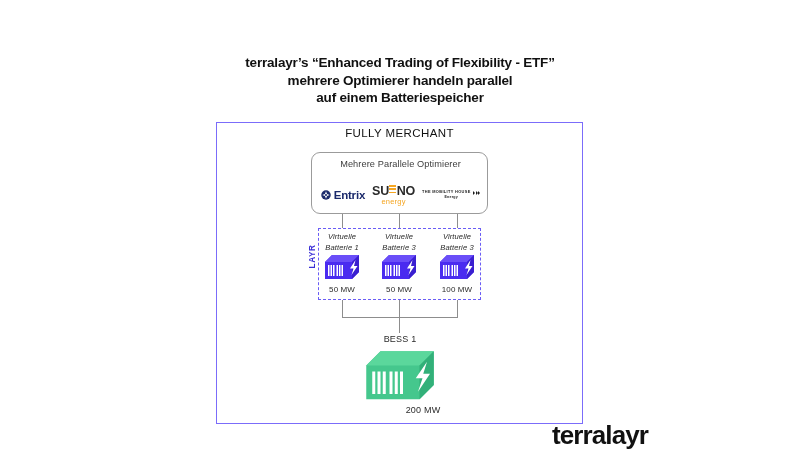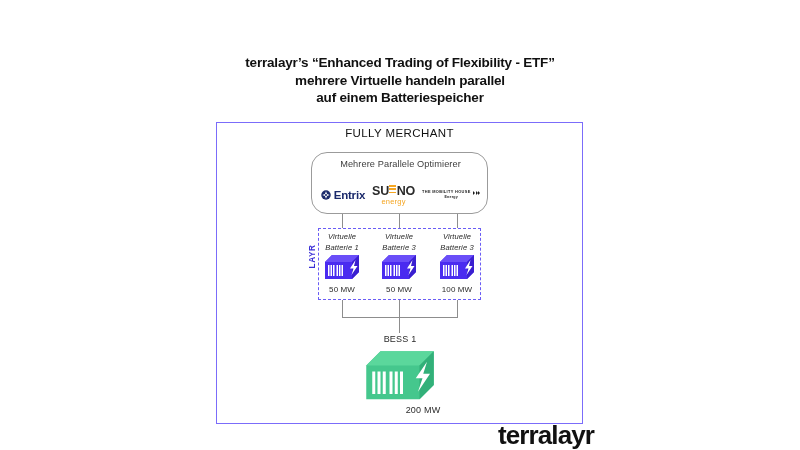--- a/index.html
+++ b/index.html
@@ -25,21 +25,21 @@
   }
 
   .frame-title{
     position:absolute;left:216px;top:91px;width:367px;text-align:center;
     font-weight:normal;font-size:11.5px;letter-spacing:.4px;color:#111111;
   }
 
   
   .opt-card{
     position:absolute;left:311px;top:116px;width:177px;height:62px;
-    border:1px solid #9b9b9b;border-radius:16px;background:#fff;box-sizing:border-box;
+    border:1px solid #9b9b9b;border-radius:9px;background:#fff;box-sizing:border-box;
   }
   .opt-card-title{
     position:absolute;left:0;top:6px;width:177px;text-align:center;
     font-size:9.2px;color:#3d3d3d;letter-spacing:0.1px;
   }
   .logo-row{
     position:absolute;left:0;top:26px;width:177px;height:32px;
     display:flex;align-items:center;justify-content:center;gap:7px;
   }
 
@@ -93,32 +93,32 @@
     position:absolute;left:0;top:298px;width:800px;text-align:center;
     font-size:9px;color:#2b2b2b;letter-spacing:0.2px;
   }
   .bess-icon{position:absolute;left:364px;top:313px;}
   .bess-cap{
     position:absolute;left:0;top:369px;width:800px;text-align:center;
     font-size:9px;color:#2b2b2b;letter-spacing:0.2px;padding-left:23px;
   }
 
   .brand{
-    position:absolute;left:456px;top:384px;width:180px;text-align:center;
+    position:absolute;left:468px;top:384px;width:180px;text-align:right;
     font-size:26px;font-weight:bold;color:#111111;letter-spacing:-0.9px;
   }
 </style>
 </head>
 <body>
 
 <div id="stage">
 
   <div class="title-block">
     <span class="tl">terralayr’s “Enhanced Trading of Flexibility - ETF”</span>
-    <span class="tl">mehrere Virtuelle handeln parallel</span>
+    <span class="tl">mehrere Optimierer handeln parallel</span>
     <span class="tl">auf einem Batteriespeicher</span>
   </div>
 
   <div class="frame"></div>
   <div class="frame-title">FULLY MERCHANT</div>
 
   <div class="opt-card">
     <div class="opt-card-title">Mehrere Parallele Optimierer</div>
 
     <div class="logo-row">

